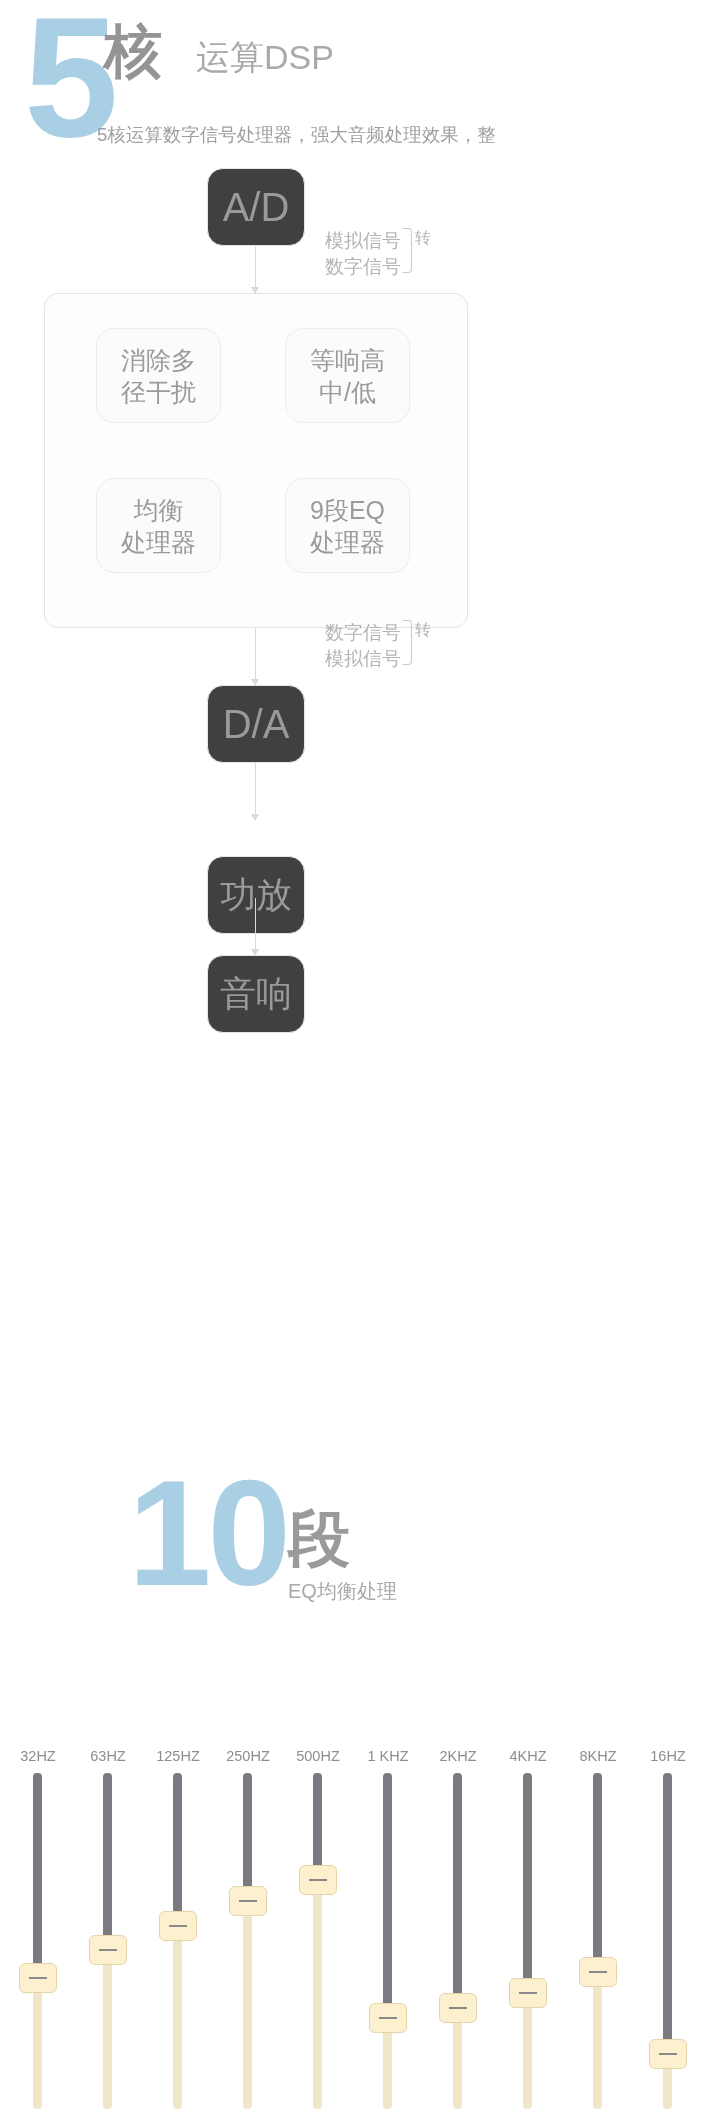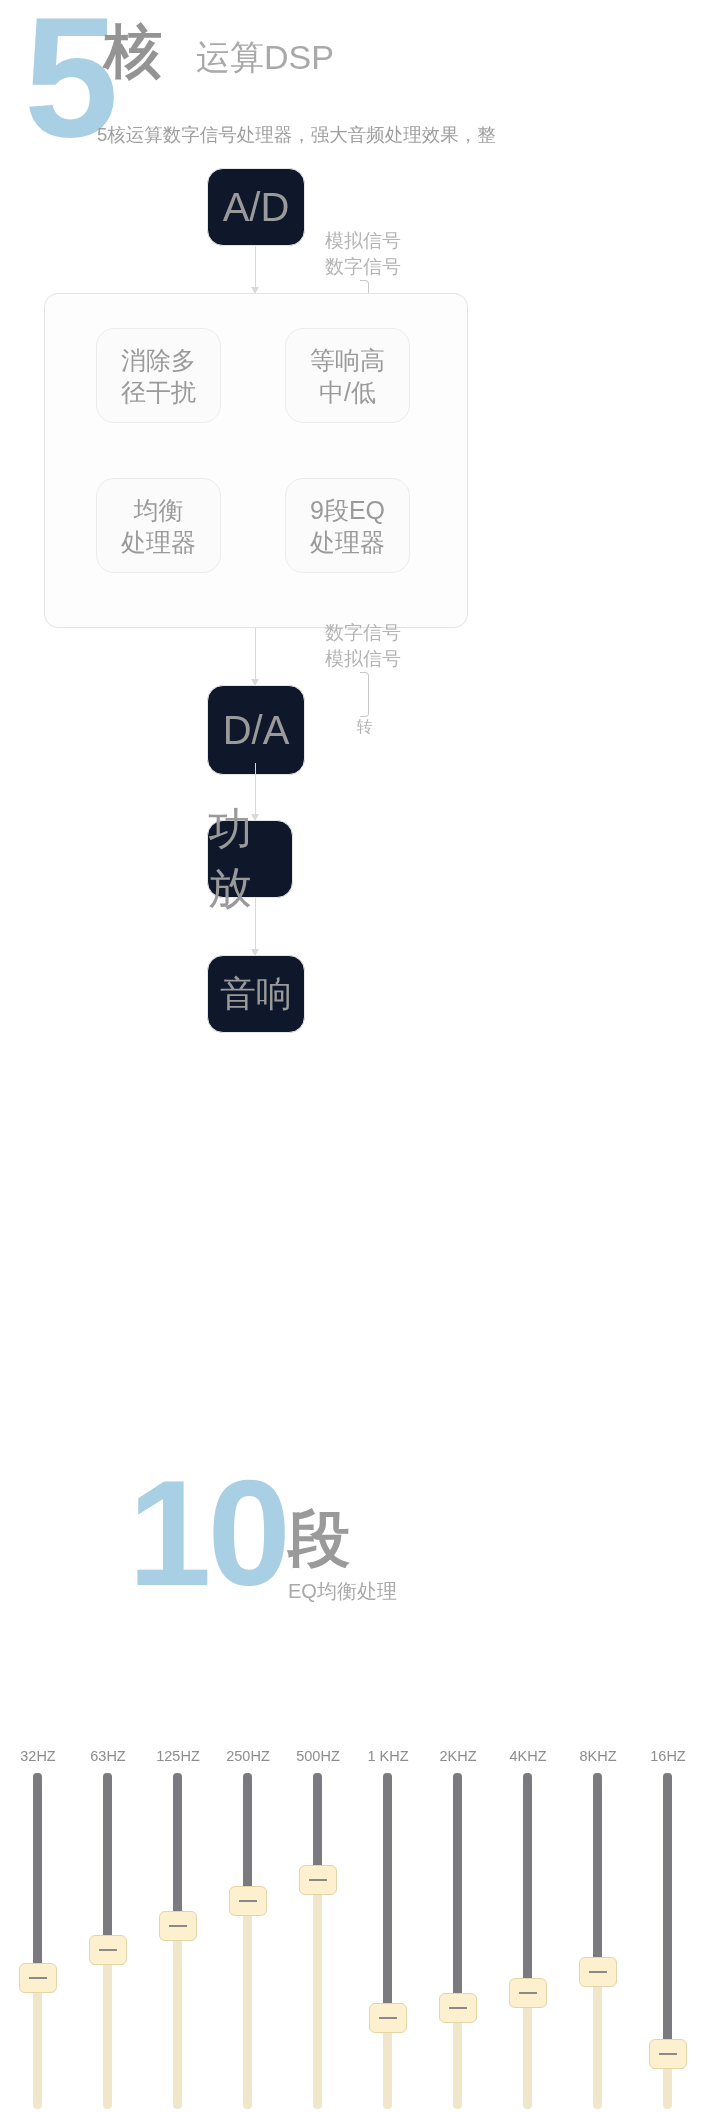--- a/index.html
+++ b/index.html
@@ -31,28 +31,28 @@
     font-size:18.5px; line-height:25px; color:#9e9e9e;margin-top:40px;
   }
 
   
   .flow{position:absolute; left:0; top:160px; width:712px; height:900px;}
 
   .node{
     position:absolute;
     border:1px solid #e6e6e6;
     border-radius:16px;
-    background:#0f172a;
+    background:#404040;
     display:flex; align-items:center; justify-content:center;
     color:#9a9a9a;
     box-sizing:border-box;
   }
   .node-ad{ left:207px; top:8px;  width:98px; height:78px; font-size:40px; }
-  .node-da{ left:207px; top:525px;width:98px; height:90px; font-size:40px; }
-  .node-amp{left:207px; top:660px;width:86px; height:78px; font-size:44px; }
+  .node-da{ left:207px; top:525px;width:98px; height:78px; font-size:40px; }
+  .node-amp{left:207px; top:696px;width:98px; height:78px; font-size:36px; }
   .node-spk{left:207px; top:795px;width:98px; height:78px; font-size:36px; }
 
   .dspbox{
     position:absolute; left:44px; top:133px;
     width:424px; height:335px;
     border:1px solid #e3e3e3; border-radius:14px;
     background:#fdfdfd; box-sizing:border-box;
   }
   .dspcell{
     position:absolute;
@@ -80,21 +80,21 @@
     border-left:4px solid transparent;
     border-right:4px solid transparent;
     border-top:7px solid #d9d9d9;
   }
   .a1{left:251px; top:127px;}
   .a2{left:251px; top:519px;}
   .a3{left:251px; top:654px;}
   .a4{left:251px; top:789px;}
 
   
-  .convlabel{position:absolute; display:flex; align-items:center;flex-direction:column;}
+  .convlabel{position:absolute; display:flex; align-items:flex-start;}
   .cl1{left:325px; top:68px;}
   .cl2{left:325px; top:460px;}
   .conv-lines{
     font-size:19px; line-height:26px; color:#b4b4b4; text-align:left;
   }
   .conv-brace{
     width:9px; height:45px; margin-left:2px;
     border:1px solid #c9c9c9; border-left:none;
     border-radius:0 4px 4px 0;
     box-sizing:border-box;

